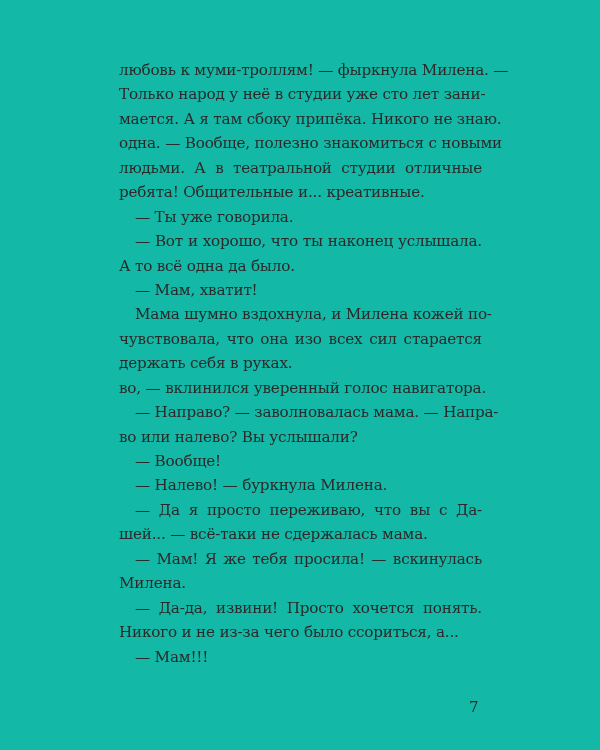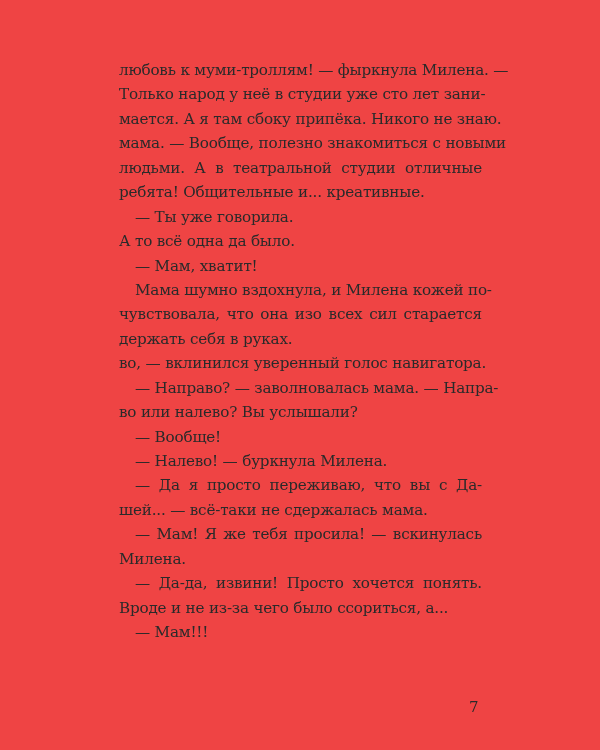--- a/index.html
+++ b/index.html
@@ -1,19 +1,19 @@
 <!DOCTYPE html>
 <html><head>
 <meta charset="utf-8">
 <style>
   html, body { margin: 0; padding: 0; background: #ffffff; }
   body { width: 600px; height: 750px; position: relative; overflow: hidden; }
   .page {
     position: absolute; left: 0; top: 0; width: 600px; height: 750px;
-    background: #ef4444;
+    background: #14b8a6;
   }
   .text-block {
     position: absolute;
     left: 119px;
     top: 58px;
     width: 363px;
     font-family: "DejaVu Serif", "Liberation Serif", serif;
     font-size: 15.2px;
     line-height: 24.45px;
     color: #2a2a2a;
@@ -38,36 +38,37 @@
   }
 </style>
 </head>
 <body>
 
 <div class="page">
   <div class="text-block" id="text-block">
     <span class="line">любовь к муми-троллям! — фыркнула Милена. —</span>
     <span class="line">Только народ у неё в студии уже сто лет зани-</span>
     <span class="line">мается. А я там сбоку припёка. Никого не знаю.</span>
-    <span class="line">мама. — Вообще, полезно знакомиться с новыми</span>
+    <span class="line">одна. — Вообще, полезно знакомиться с новыми</span>
     <span class="line">людьми. А в театральной студии отличные</span>
     <span class="line last">ребята! Общительные и... креативные.</span>
     <span class="line indent last">— Ты уже говорила.</span>
+    <span class="line indent">— Вот и хорошо, что ты наконец услышала.</span>
     <span class="line last">А то всё одна да было.</span>
     <span class="line indent last">— Мам, хватит!</span>
     <span class="line indent">Мама шумно вздохнула, и Милена кожей по-</span>
     <span class="line">чувствовала, что она изо всех сил старается</span>
     <span class="line last">держать себя в руках.</span>
     <span class="line">во, — вклинился уверенный голос навигатора.</span>
     <span class="line indent">— Направо? — заволновалась мама. — Напра-</span>
     <span class="line last">во или налево? Вы услышали?</span>
     <span class="line indent last">— Вообще!</span>
     <span class="line indent last">— Налево! — буркнула Милена.</span>
     <span class="line indent">— Да я просто переживаю, что вы с Да-</span>
     <span class="line last">шей... — всё-таки не сдержалась мама.</span>
     <span class="line indent">— Мам! Я же тебя просила! — вскинулась</span>
     <span class="line last">Милена.</span>
     <span class="line indent">— Да-да, извини! Просто хочется понять.</span>
-    <span class="line last">Вроде и не из-за чего было ссориться, а...</span>
+    <span class="line last">Никого и не из-за чего было ссориться, а...</span>
     <span class="line indent last">— Мам!!!</span>
   </div>
   <div class="page-number">7</div>
 </div>
 
 </body></html>

